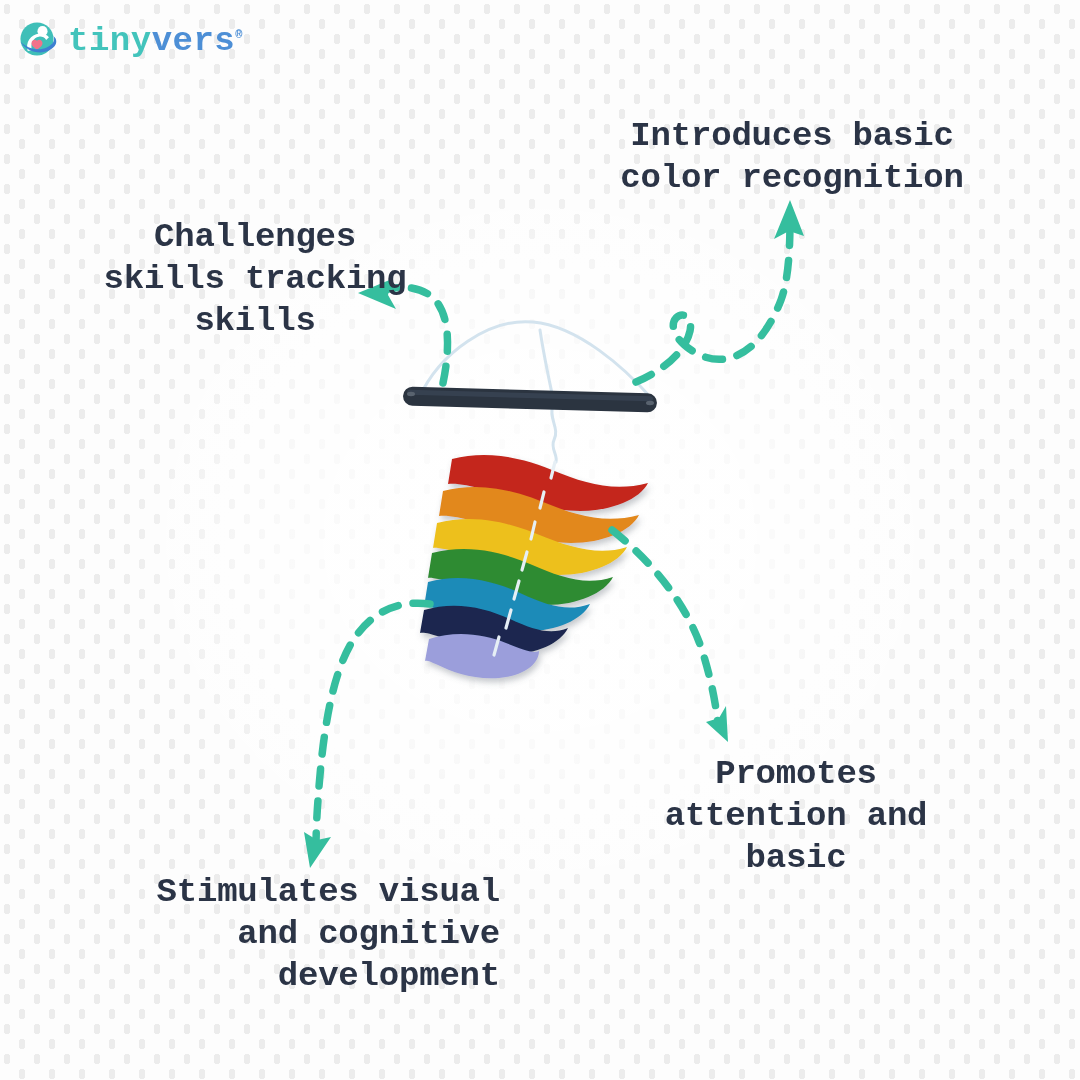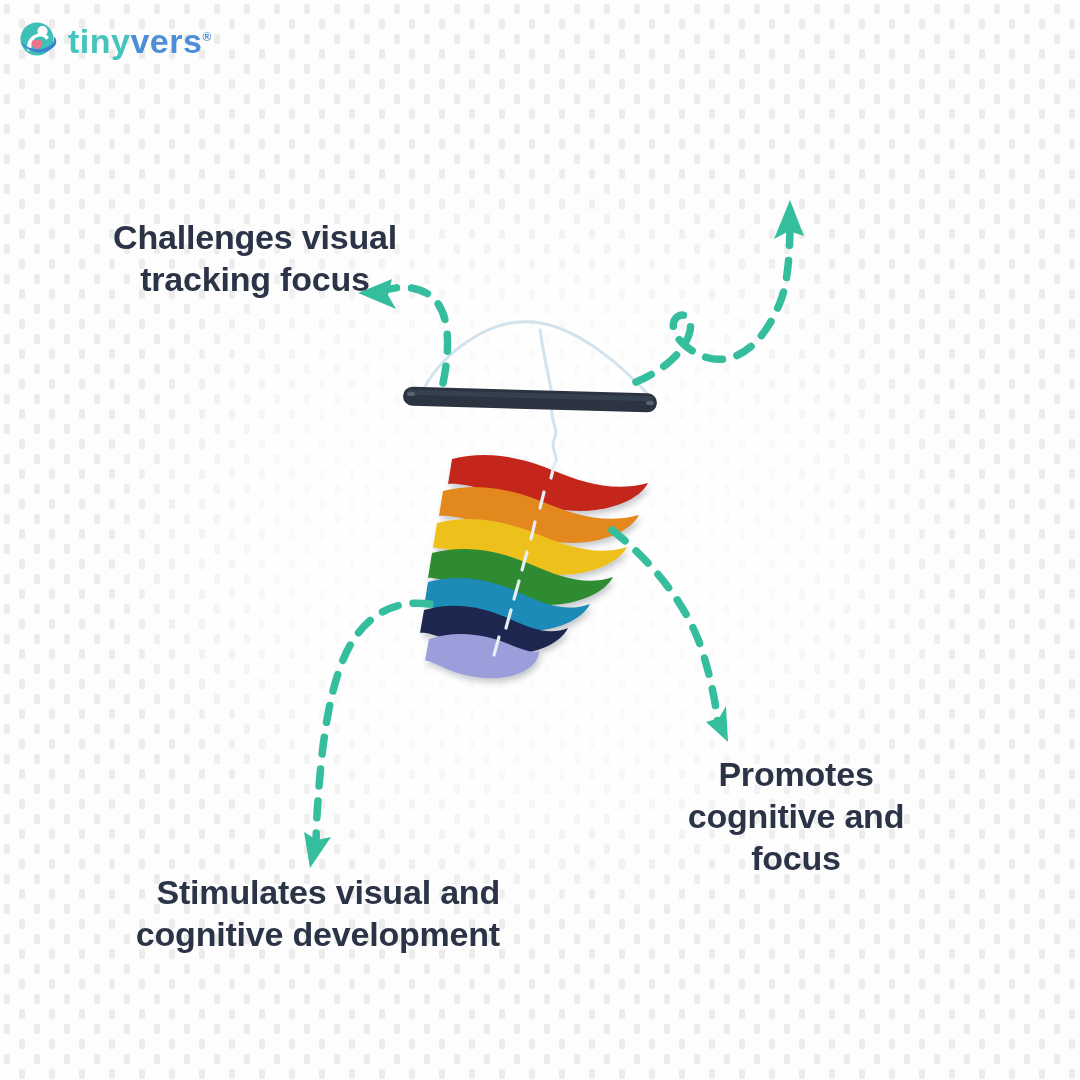--- a/index.html
+++ b/index.html
@@ -6,21 +6,21 @@
     margin: 0;
     padding: 0;
     background: #ffffff;
   }
   #stage {
     position: relative;
     width: 1080px;
     height: 1080px;
     overflow: hidden;
     background-color: #fdfdfd;
-    font-family: Liberation Sans, sans-serif;
+    font-family: Liberation Mono, monospace;
   }
 
   
   #bg-pattern {
     position: absolute;
     inset: 0;
     background-image:
       radial-gradient(ellipse 3.5px 5.5px at 7px 9px, #ececec 99%, transparent 100%),
       radial-gradient(ellipse 3.5px 5.5px at 22px 24px, #ececec 99%, transparent 100%);
     background-size: 30px 30px, 30px 30px;
@@ -157,17 +157,18 @@
       <path d="M430 604 C 400 600, 372 610, 352 642 C 330 678, 322 742, 318 800 C 316 826, 316 842, 316 852"></path>
     </g>
     <g fill="#35be9e">
       <path d="M358 293 L 392 279 L 388 295 L 396 309 Z"></path>
       <path d="M790 200 L 804 236 L 789 231 L 774 239 Z"></path>
       <path d="M728 742 L 706 722 L 719 718 L 726 706 Z"></path>
       <path d="M310 868 L 304 832 L 317 840 L 331 837 Z"></path>
     </g>
   </svg>
 
-  <div class="caption" id="cap-tracking">Challenges visual tracking focus</div>
-  <div class="caption" id="cap-attention">Promotes cognitive and focus</div>
+  <div class="caption" id="cap-color">Introduces basic color recognition</div>
+  <div class="caption" id="cap-tracking">Challenges skills tracking skills</div>
+  <div class="caption" id="cap-attention">Promotes attention and basic</div>
   <div class="caption" id="cap-stimulates">Stimulates visual and cognitive development</div>
 
 </div>
 
 </body></html>

